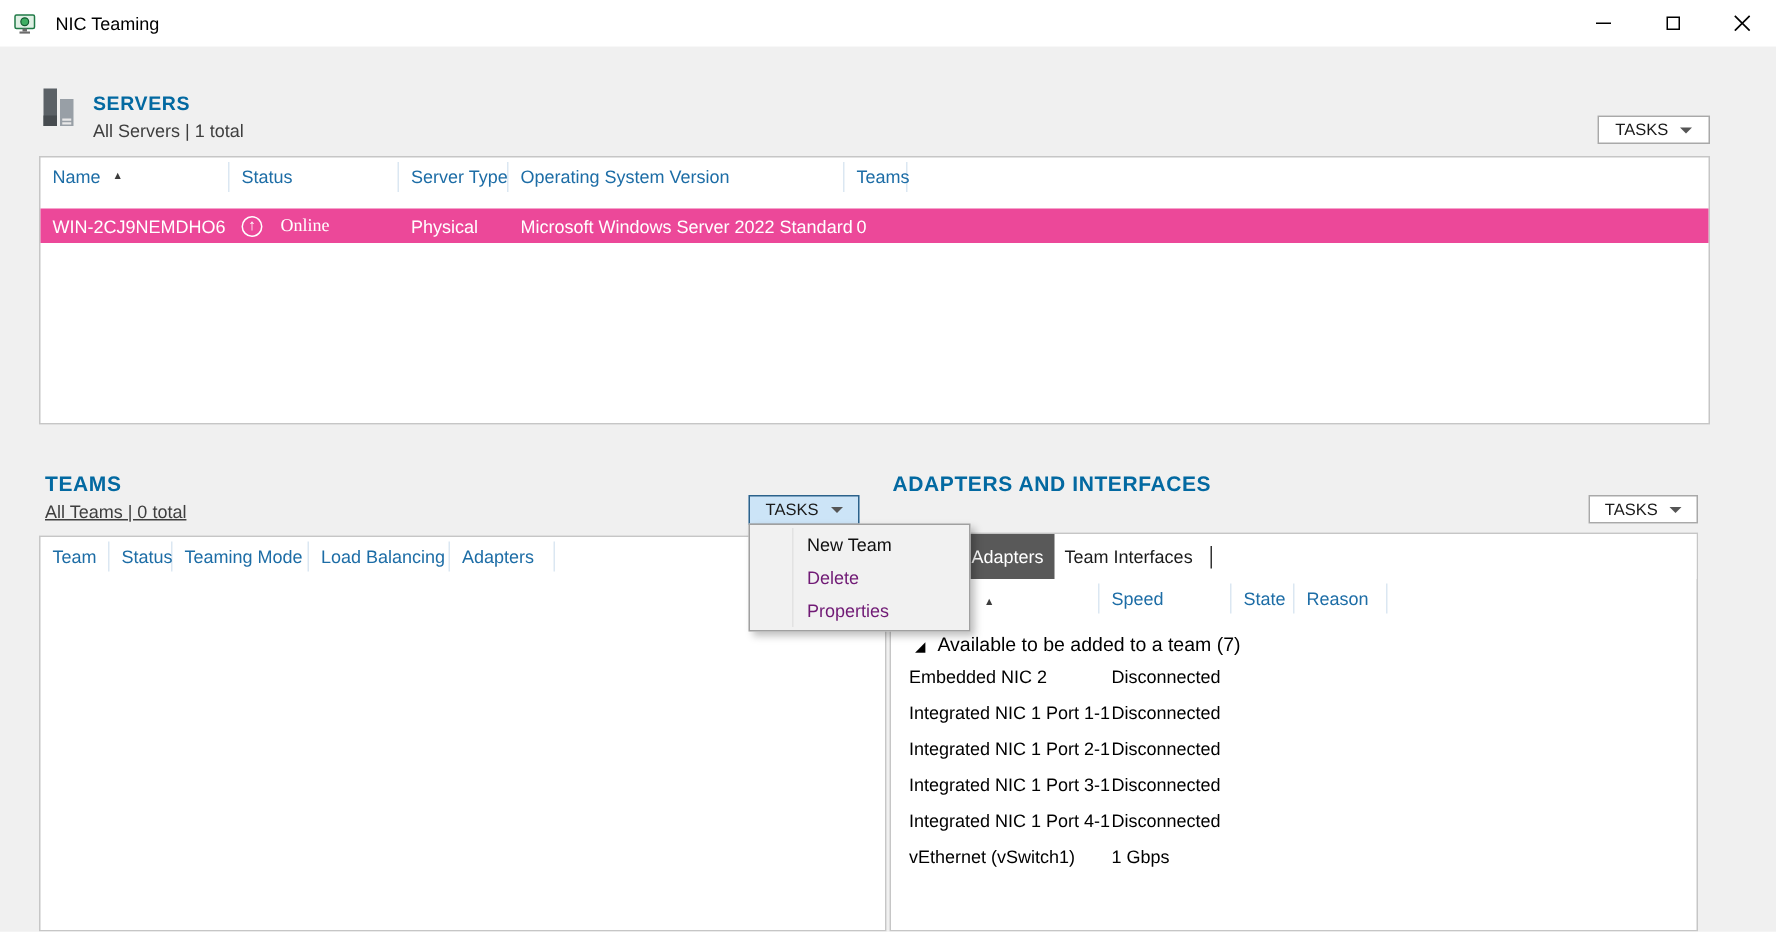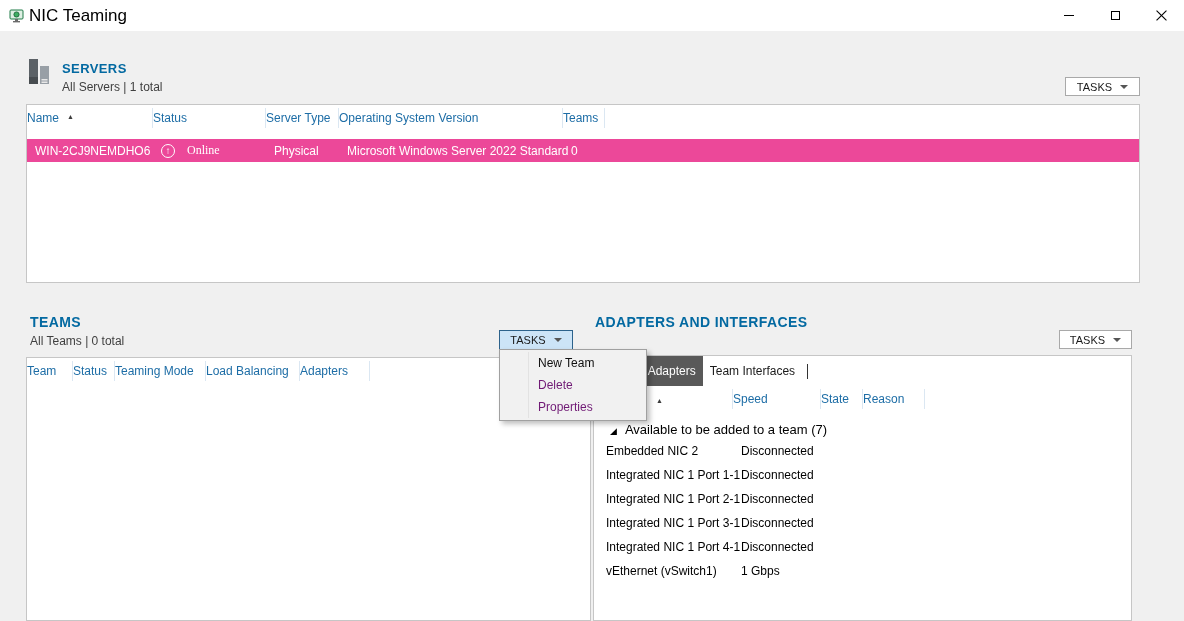--- a/index.html
+++ b/index.html
@@ -4,36 +4,36 @@
 <style>
   * { margin:0; padding:0; box-sizing:border-box; }
   html,body { width:1184px; height:621px; }
   body { font-family:"Liberation Sans", sans-serif; background:#fff; }
 
   .window { position:relative; width:1184px; height:621px; overflow:hidden; background:#f0f0f0; }
 
   
   .titlebar { position:absolute; top:0; left:0; right:0; height:31px; background:#fff; display:flex; align-items:center; }
   .app-icon { margin-left:9px; width:16px; height:16px; flex:0 0 auto; }
-  .win-title { margin-left:4px; font-size:17px; color:#000; }
+  .win-title { margin-left:12px; font-size:12px; color:#000; }
   .win-controls { margin-left:auto; display:flex; height:100%; }
   .win-btn { width:46px; height:100%; display:flex; align-items:center; justify-content:center; }
   .glyph-min { width:10px; height:1px; background:#000; }
   .glyph-max { width:9px; height:9px; border:1px solid #000; background:#fff; }
 
   
   .section-title { position:absolute; font-size:13px; font-weight:bold; color:#0369a1; letter-spacing:.4px; }
   .section-sub { position:absolute; font-size:12px; color:#3f3f3f; }
   .tasks-btn { position:absolute; display:flex; align-items:center; justify-content:center; gap:8px;
                background:#fff; border:1px solid #a9a9a9; font-size:11px; color:#1a1a1a; }
   .tasks-btn.active { background:#cce4f7; border-color:#2c628b; }
   .chevron-down { width:0; height:0; border-left:4px solid transparent; border-right:4px solid transparent; border-top:4px solid #555; }
   .table { position:absolute; background:#fff; border:1px solid #c6c6c6; }
   .thead { display:flex; align-items:center; height:26px; }
-  .th { font-size:12px; color:#1d6da6; height:20px; line-height:20px; border-right:1px solid #dbe7f2; white-space:nowrap; }
+  .th { font-size:12px; color:#1d6da6; padding-left:8px; height:20px; line-height:20px; border-right:1px solid #dbe7f2; white-space:nowrap; }
   .th.filler { flex:1; border-right:none; }
   .sort-asc::before { content:"▲"; font-size:7px; color:#3c3c3c; }
   .sort-inline { margin-left:8px; position:relative; top:-3px; }
 
   
   .servers-icon { position:absolute; left:26px; top:58px; }
   #srv-title { left:62px; top:61px; }
   #srv-sub   { left:62px; top:80px; }
   #srv-tasks { left:1065px; top:77px; width:75px; height:19px; }
   #srv-table { left:26px; top:104px; width:1114px; height:179px; }
@@ -45,21 +45,21 @@
   .srv-row { position:absolute; left:0; right:0; top:34px; height:23px; background:#ec4899; color:#fff;
              display:flex; align-items:center; font-size:12px; }
   .cell { padding-left:8px; white-space:nowrap; }
   .status-cell { display:flex; align-items:flex-end; gap:12px;font-family:Liberation Serif, serif; }
   .up-arrow-circle { width:14px; height:14px; border:1px solid #fff; border-radius:50%; display:flex;
                      align-items:center; justify-content:center; flex:0 0 auto; }
   .up-arrow-circle::before { content:"↑"; font-size:10px; line-height:1; color:#fff; }
 
   
   #teams-title { left:30px; top:314px; font-size:14px; }
-  #teams-sub   { left:30px; top:334px; }
+  #teams-sub   { left:30px; top:334px;text-decoration:underline; }
   #teams-tasks { left:499px; top:330px; width:74px; height:20px; }
   #teams-table { left:26px; top:357px; width:565px; height:264px; }
   .tw-team { width:46px; } .tw-status { width:42px; } .tw-mode { width:91px; } .tw-lb { width:94px; } .tw-adp { width:70px; }
 
   
   .ctx-menu { position:absolute; left:499px; top:349px; width:148px; background:#f1f1f1; border:1px solid #a0a0a0;
               box-shadow:3px 3px 5px rgba(0,0,0,.25); z-index:50; padding:2px 0; }
   .ctx-menu::before { content:""; position:absolute; left:28px; top:2px; bottom:2px; width:1px; background:#e2e2e2; }
   .menu-item { height:22px; line-height:22px; font-size:12px; color:#101010; padding-left:38px; white-space:nowrap; }
   .menu-item.disabled { color:#701a75; }

